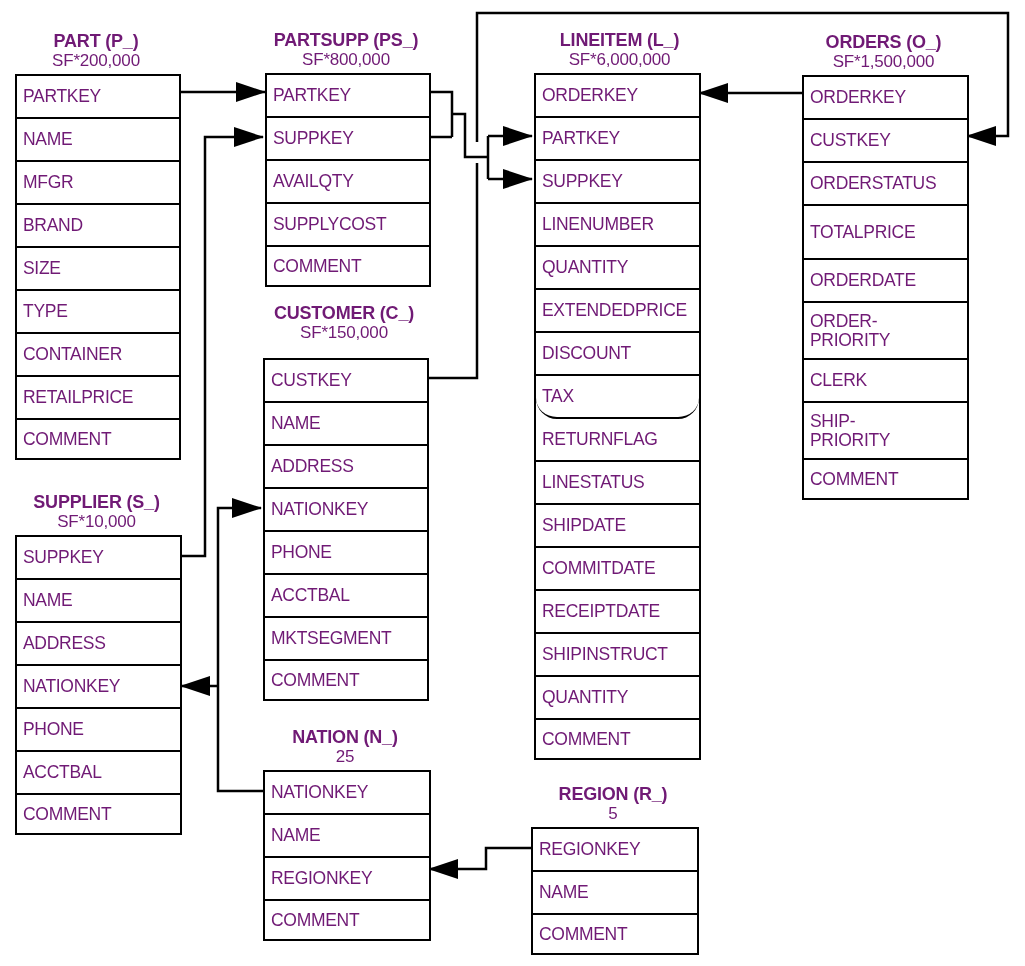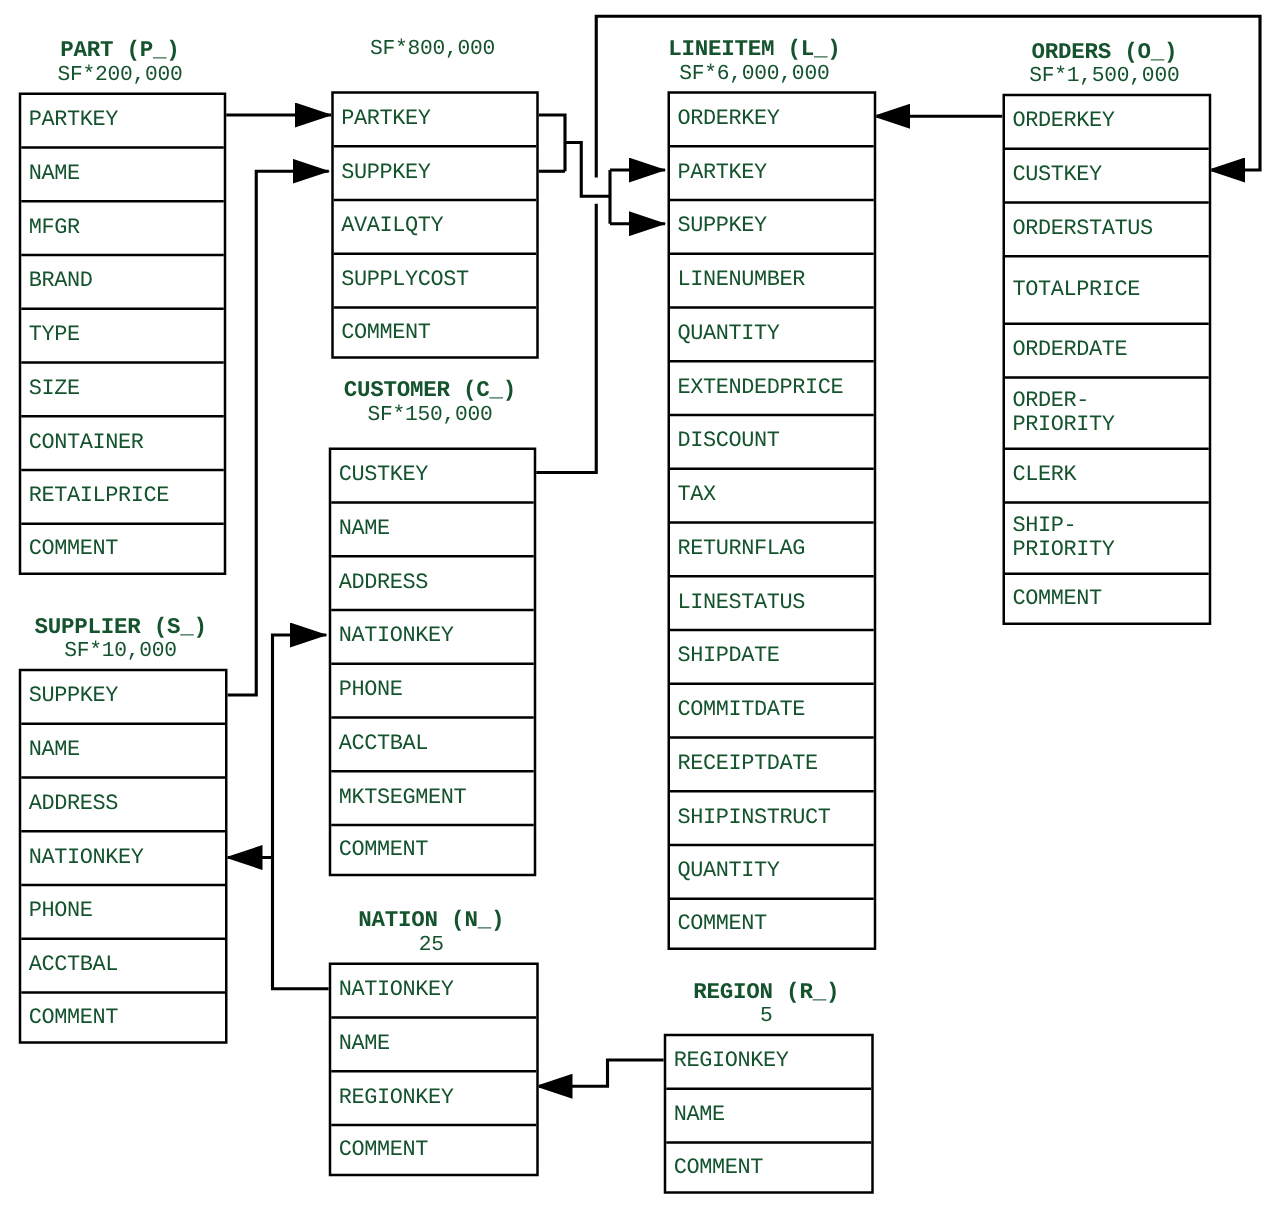--- a/index.html
+++ b/index.html
@@ -1,21 +1,21 @@
 <!DOCTYPE html>
 <html><head>
 <meta charset="utf-8">
 <style>
   html,body{margin:0;padding:0;background:#ffffff;}
   #canvas{
     position:relative;
     width:1025px;height:966px;
     background:#ffffff;
-    font-family:Liberation Mono, monospace;
-    color:#14532d;
+    font-family:Liberation Sans, sans-serif;
+    color:#701a75;
     overflow:hidden;
   }
   .thead{
     position:absolute;
     text-align:center;
     line-height:20px;
     pointer-events:none;
   }
   .thead .ttl{font-weight:bold;font-size:18px;letter-spacing:-0.2px;}
   .thead .card{font-size:17px;letter-spacing:-0.2px;}
@@ -79,49 +79,50 @@
   </svg>
 <div class="thead" style="left: -15px; top: 31px; width: 222px;">
       <div class="ttl">PART (P_)</div>
       <div class="card">SF*200,000</div>
     </div>
     <div class="tbl" style="left: 15px; top: 74px; width: 162px;">
       <div class="cell" style="height: 43px;">PARTKEY</div>
       <div class="cell" style="height: 43px;">NAME</div>
       <div class="cell" style="height: 43px;">MFGR</div>
       <div class="cell" style="height: 43px;">BRAND</div>
+      <div class="cell" style="height: 43px;">SIZE</div>
       <div class="cell" style="height: 43px;">TYPE</div>
-      <div class="cell" style="height: 43px;">SIZE</div>
       <div class="cell" style="height: 43px;">CONTAINER</div>
       <div class="cell" style="height: 43px;">RETAILPRICE</div>
       <div class="cell" style="height: 38px;">COMMENT</div>
     </div>
     <div class="thead" style="left: 235px; top: 30px; width: 222px;">
+      <div class="ttl">PARTSUPP (PS_)</div>
       <div class="card">SF*800,000</div>
     </div>
     <div class="tbl" style="left: 265px; top: 73px; width: 162px;">
       <div class="cell" style="height: 43px;">PARTKEY</div>
       <div class="cell" style="height: 43px;">SUPPKEY</div>
       <div class="cell" style="height: 43px;">AVAILQTY</div>
       <div class="cell" style="height: 43px;">SUPPLYCOST</div>
       <div class="cell" style="height: 38px;">COMMENT</div>
     </div>
-    <div class="thead" style="left: 492px; top: 30px; width: 223px;">
+    <div class="thead" style="left: 508px; top: 30px; width: 223px;">
       <div class="ttl">LINEITEM (L_)</div>
       <div class="card">SF*6,000,000</div>
     </div>
     <div class="tbl" style="left: 534px; top: 73px; width: 163px;">
       <div class="cell" style="height: 43px;">ORDERKEY</div>
       <div class="cell" style="height: 43px;">PARTKEY</div>
       <div class="cell" style="height: 43px;">SUPPKEY</div>
       <div class="cell" style="height: 43px;">LINENUMBER</div>
       <div class="cell" style="height: 43px;">QUANTITY</div>
       <div class="cell" style="height: 43px;">EXTENDEDPRICE</div>
       <div class="cell" style="height: 43px;">DISCOUNT</div>
-      <div class="cell" style="height: 43px;">TAX</div>
+      <div class="cell" style="height: 43px; border-radius: 21px;">TAX</div>
       <div class="cell" style="height: 43px;">RETURNFLAG</div>
       <div class="cell" style="height: 43px;">LINESTATUS</div>
       <div class="cell" style="height: 43px;">SHIPDATE</div>
       <div class="cell" style="height: 43px;">COMMITDATE</div>
       <div class="cell" style="height: 43px;">RECEIPTDATE</div>
       <div class="cell" style="height: 43px;">SHIPINSTRUCT</div>
       <div class="cell" style="height: 43px;">QUANTITY</div>
       <div class="cell" style="height: 38px;">COMMENT</div>
     </div>
     <div class="thead" style="left: 772px; top: 32px; width: 223px;">

